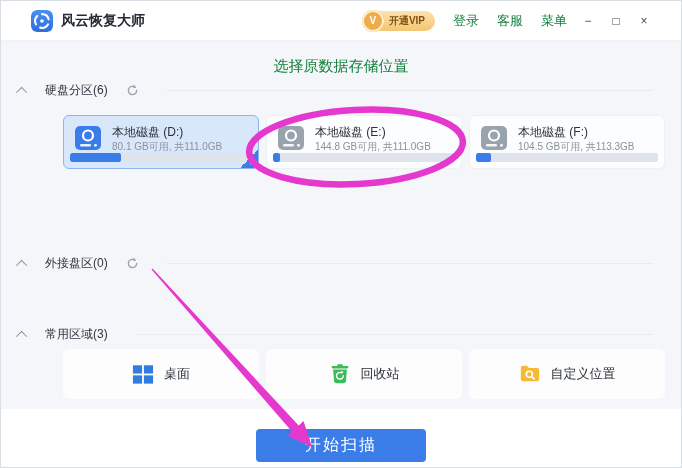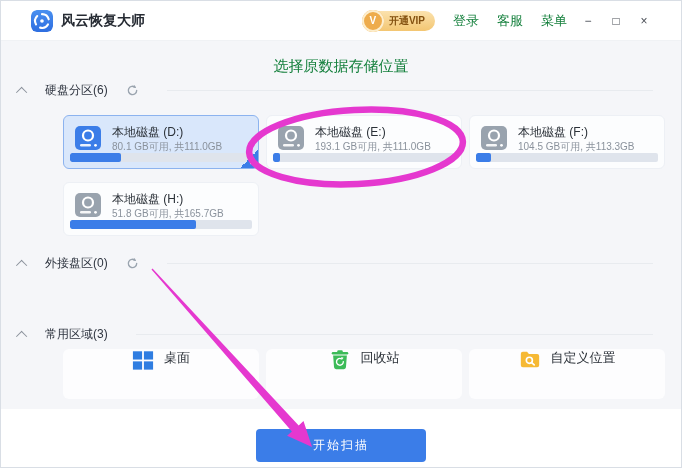--- a/index.html
+++ b/index.html
@@ -38,30 +38,30 @@
   .disk-icon.disk-gray .icon-circle{display:block;color:#99a3ae;}
   .disk-name{position:absolute;left:48px;top:8px;font-size:12px;color:#2b3138;}
   .disk-info{position:absolute;left:48px;top:24px;font-size:10px;color:#8a929c;}
   .disk-bar{position:absolute;left:6px;right:6px;bottom:6px;height:9px;background:#dfe4ec;border-radius:2px;overflow:hidden;}
   .disk-bar-fill{height:100%;background:#3b7de8;border-radius:2px;}
   .corner-check{display:none;position:absolute;right:0;bottom:0;width:18px;height:18px;background:linear-gradient(to top left,#3b7de8 50%,transparent 50%);color:#fff;font-size:9px;line-height:1;text-align:right;padding:8px 2px 0 0;box-sizing:border-box;border-radius:0 0 5px 0;}
   .disk-card.selected .corner-check{display:block;}
 
   
   .common-grid{position:absolute;left:62px;top:308px;width:602px;display:flex;gap:7px;}
-  .common-cell{flex:1;height:50px;background:#fdfdfe;border-radius:6px;display:flex;align-items:flex-start;justify-content:center;gap:10px;cursor:pointer;}
+  .common-cell{flex:1;height:50px;background:#fdfdfe;border-radius:6px;display:flex;align-items:center;justify-content:center;gap:10px;cursor:pointer;}
   .common-cell svg{display:none;width:22px;height:22px;}
   .common-cell.icon-windows .i-windows{display:block;}
   .common-cell.icon-recycle .i-recycle{display:block;}
   .common-cell.icon-folder .i-folder{display:block;}
   .common-label{font-size:13px;color:#2b3138;}
 
   
   .footer{position:absolute;left:0;right:0;top:368px;bottom:0;background:#fff;}
-  .scan-btn{position:absolute;top:388px;left:50%;transform:translateX(-50%);width:170px;height:33px;background:#3b7de8;border:none;border-radius:4px;color:#fff;font-size:12px;font-family:inherit;cursor:pointer;letter-spacing:2px;}
+  .scan-btn{position:absolute;top:388px;left:50%;transform:translateX(-50%);width:170px;height:33px;background:#3b7de8;border:none;border-radius:4px;color:#fff;font-size:16px;font-family:inherit;cursor:pointer;letter-spacing:2px;}
 
   
   .annotations{position:absolute;top:0;left:0;pointer-events:none;}
 </style>
 </head>
 <body>
 
 <div class="app">
 
   <div class="titlebar">
@@ -139,21 +139,21 @@
     <div class="disk-icon disk-gray">
 
       <svg class="icon-circle" viewBox="0 0 28 28">
         <rect x="1" y="2" width="26" height="24" rx="5" fill="currentColor"></rect>
         <circle cx="14" cy="11.5" r="5" fill="none" stroke="#fff" stroke-width="2.2"></circle>
         <rect x="6" y="20" width="11" height="2.6" rx="1.3" fill="#fff" opacity=".9"></rect>
         <circle cx="21.5" cy="21.3" r="1.4" fill="#fff"></circle>
       </svg>
     </div>
     <div class="disk-name">本地磁盘 (E:)</div>
-    <div class="disk-info">193.1 GB可用, 共111.0GB</div>
+    <div class="disk-info">144.8 GB可用, 共111.0GB</div>
     <div class="disk-bar">
       <div class="disk-bar-fill" style="width: 4%;"></div>
     </div>
 
   </div>
 
   <div class="disk-card">
     <div class="disk-icon disk-gray">
 
       <svg class="icon-circle" viewBox="0 0 28 28">
@@ -165,37 +165,20 @@
     </div>
     <div class="disk-name">本地磁盘 (F:)</div>
     <div class="disk-info">104.5 GB可用, 共113.3GB</div>
     <div class="disk-bar">
       <div class="disk-bar-fill" style="width: 8%;"></div>
     </div>
 
   </div>
 
 
-  <div class="disk-card">
-    <div class="disk-icon disk-gray">
-
-      <svg class="icon-circle" viewBox="0 0 28 28">
-        <rect x="1" y="2" width="26" height="24" rx="5" fill="currentColor"></rect>
-        <circle cx="14" cy="11.5" r="5" fill="none" stroke="#fff" stroke-width="2.2"></circle>
-        <rect x="6" y="20" width="11" height="2.6" rx="1.3" fill="#fff" opacity=".9"></rect>
-        <circle cx="21.5" cy="21.3" r="1.4" fill="#fff"></circle>
-      </svg>
-    </div>
-    <div class="disk-name">本地磁盘 (H:)</div>
-    <div class="disk-info">51.8 GB可用, 共165.7GB</div>
-    <div class="disk-bar">
-      <div class="disk-bar-fill" style="width: 69%;"></div>
-    </div>
-
-  </div>
 </div>
 
     <div class="sec sec-2">
       <span class="chev"></span>
       <span>外接盘区(0)</span>
       <span class="refresh">
         <svg width="13" height="13" viewBox="0 0 14 14">
           <path d="M11.5 7a4.5 4.5 0 1 1-1.5-3.4" fill="none" stroke="#9aa4af" stroke-width="1.5" stroke-linecap="round"></path>
           <path d="M9.6 1.1l.5 3.1-3-.7z" fill="#9aa4af"></path>
         </svg>

